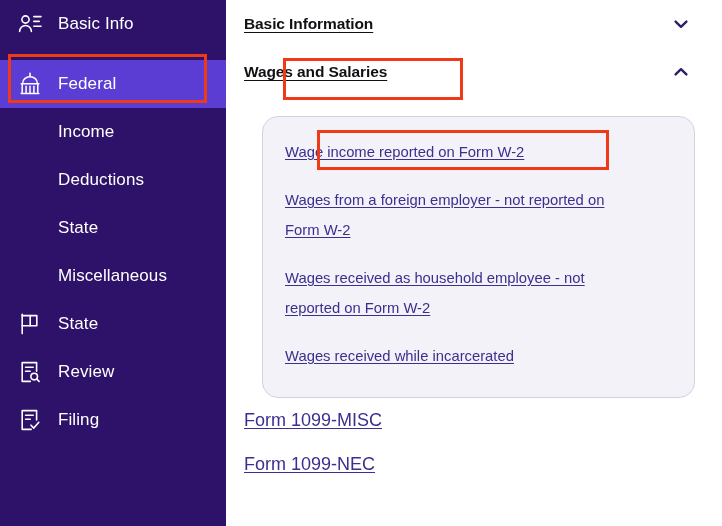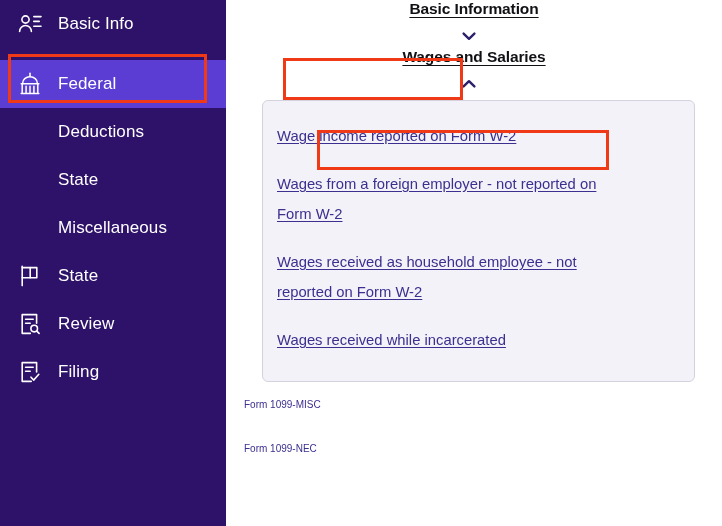--- a/index.html
+++ b/index.html
@@ -76,21 +76,20 @@
     overflow: hidden;
   }
 
   .section-row {
     position: relative;
     display: flex;
     align-items: center;
     justify-content: space-between;
     height: 48px;
     padding-left: 0px;
-    flex-direction: column;
   }
 
   .section-title {
     font-size: 15.5px;
     font-weight: bold;
     color: #111014;
     text-decoration: underline;
     text-underline-offset: 2.5px;
     letter-spacing: -0.1px;
     cursor: pointer;
@@ -100,44 +99,45 @@
     width: 24px;
     height: 24px;
     margin-right: 11px;
     display: flex;
     align-items: center;
     justify-content: center;
     cursor: pointer;
   }
 
   .card {
-    margin: 4px 9px 0 18px;
+    margin: 20px 9px 0 18px;
     background: #f3f2f8;
     border: 1px solid #d4d2dd;
-    border-radius: 6px;
-    padding: 20px 26px 26px 14px;
+    border-radius: 16px;
+    padding: 20px 26px 26px 22px;
   }
 
   .card-link {
     display: block;
     font-size: 14.8px;
     line-height: 30px;
     color: #3b2f8f;
     text-decoration: underline;
     text-underline-offset: 2px;
     margin-bottom: 18px;
     cursor: pointer;
     max-width: 340px;
   }
   .card-link:last-child { margin-bottom: 0; }
 
   .outer-link {
     display: inline-block;
-    font-size: 10px;
+    font-size: 18px;
     color: #3b2f8f;
+    text-decoration: underline;
     text-underline-offset: 2px;
     cursor: pointer;
   }
 
   .outer-link-row {
     height: 44px;
     display: flex;
     align-items: center;
     padding-left: 0px;
   }
@@ -179,20 +179,23 @@
           <path d="M5.6 12.4c0-4.1 3.3-6.6 7.4-6.6s7.4 2.5 7.4 6.6"></path>
           <path d="M4.2 12.7h17.6"></path>
           <path d="M4.2 22.6h17.6"></path>
           <path d="M5.2 13.1v8.9M9.1 15.3v6.7M13 15.3v6.7M16.9 15.3v6.7M20.8 13.1v8.9"></path>
         </svg>
       </span>
       <span>Federal</span>
     </div>
 
     <div class="nav-item sub">
+      <span>Income</span>
+    </div>
+    <div class="nav-item sub">
       <span>Deductions</span>
     </div>
     <div class="nav-item sub">
       <span>State</span>
     </div>
     <div class="nav-item sub">
       <span>Miscellaneous</span>
     </div>
 
     <div class="nav-item">

